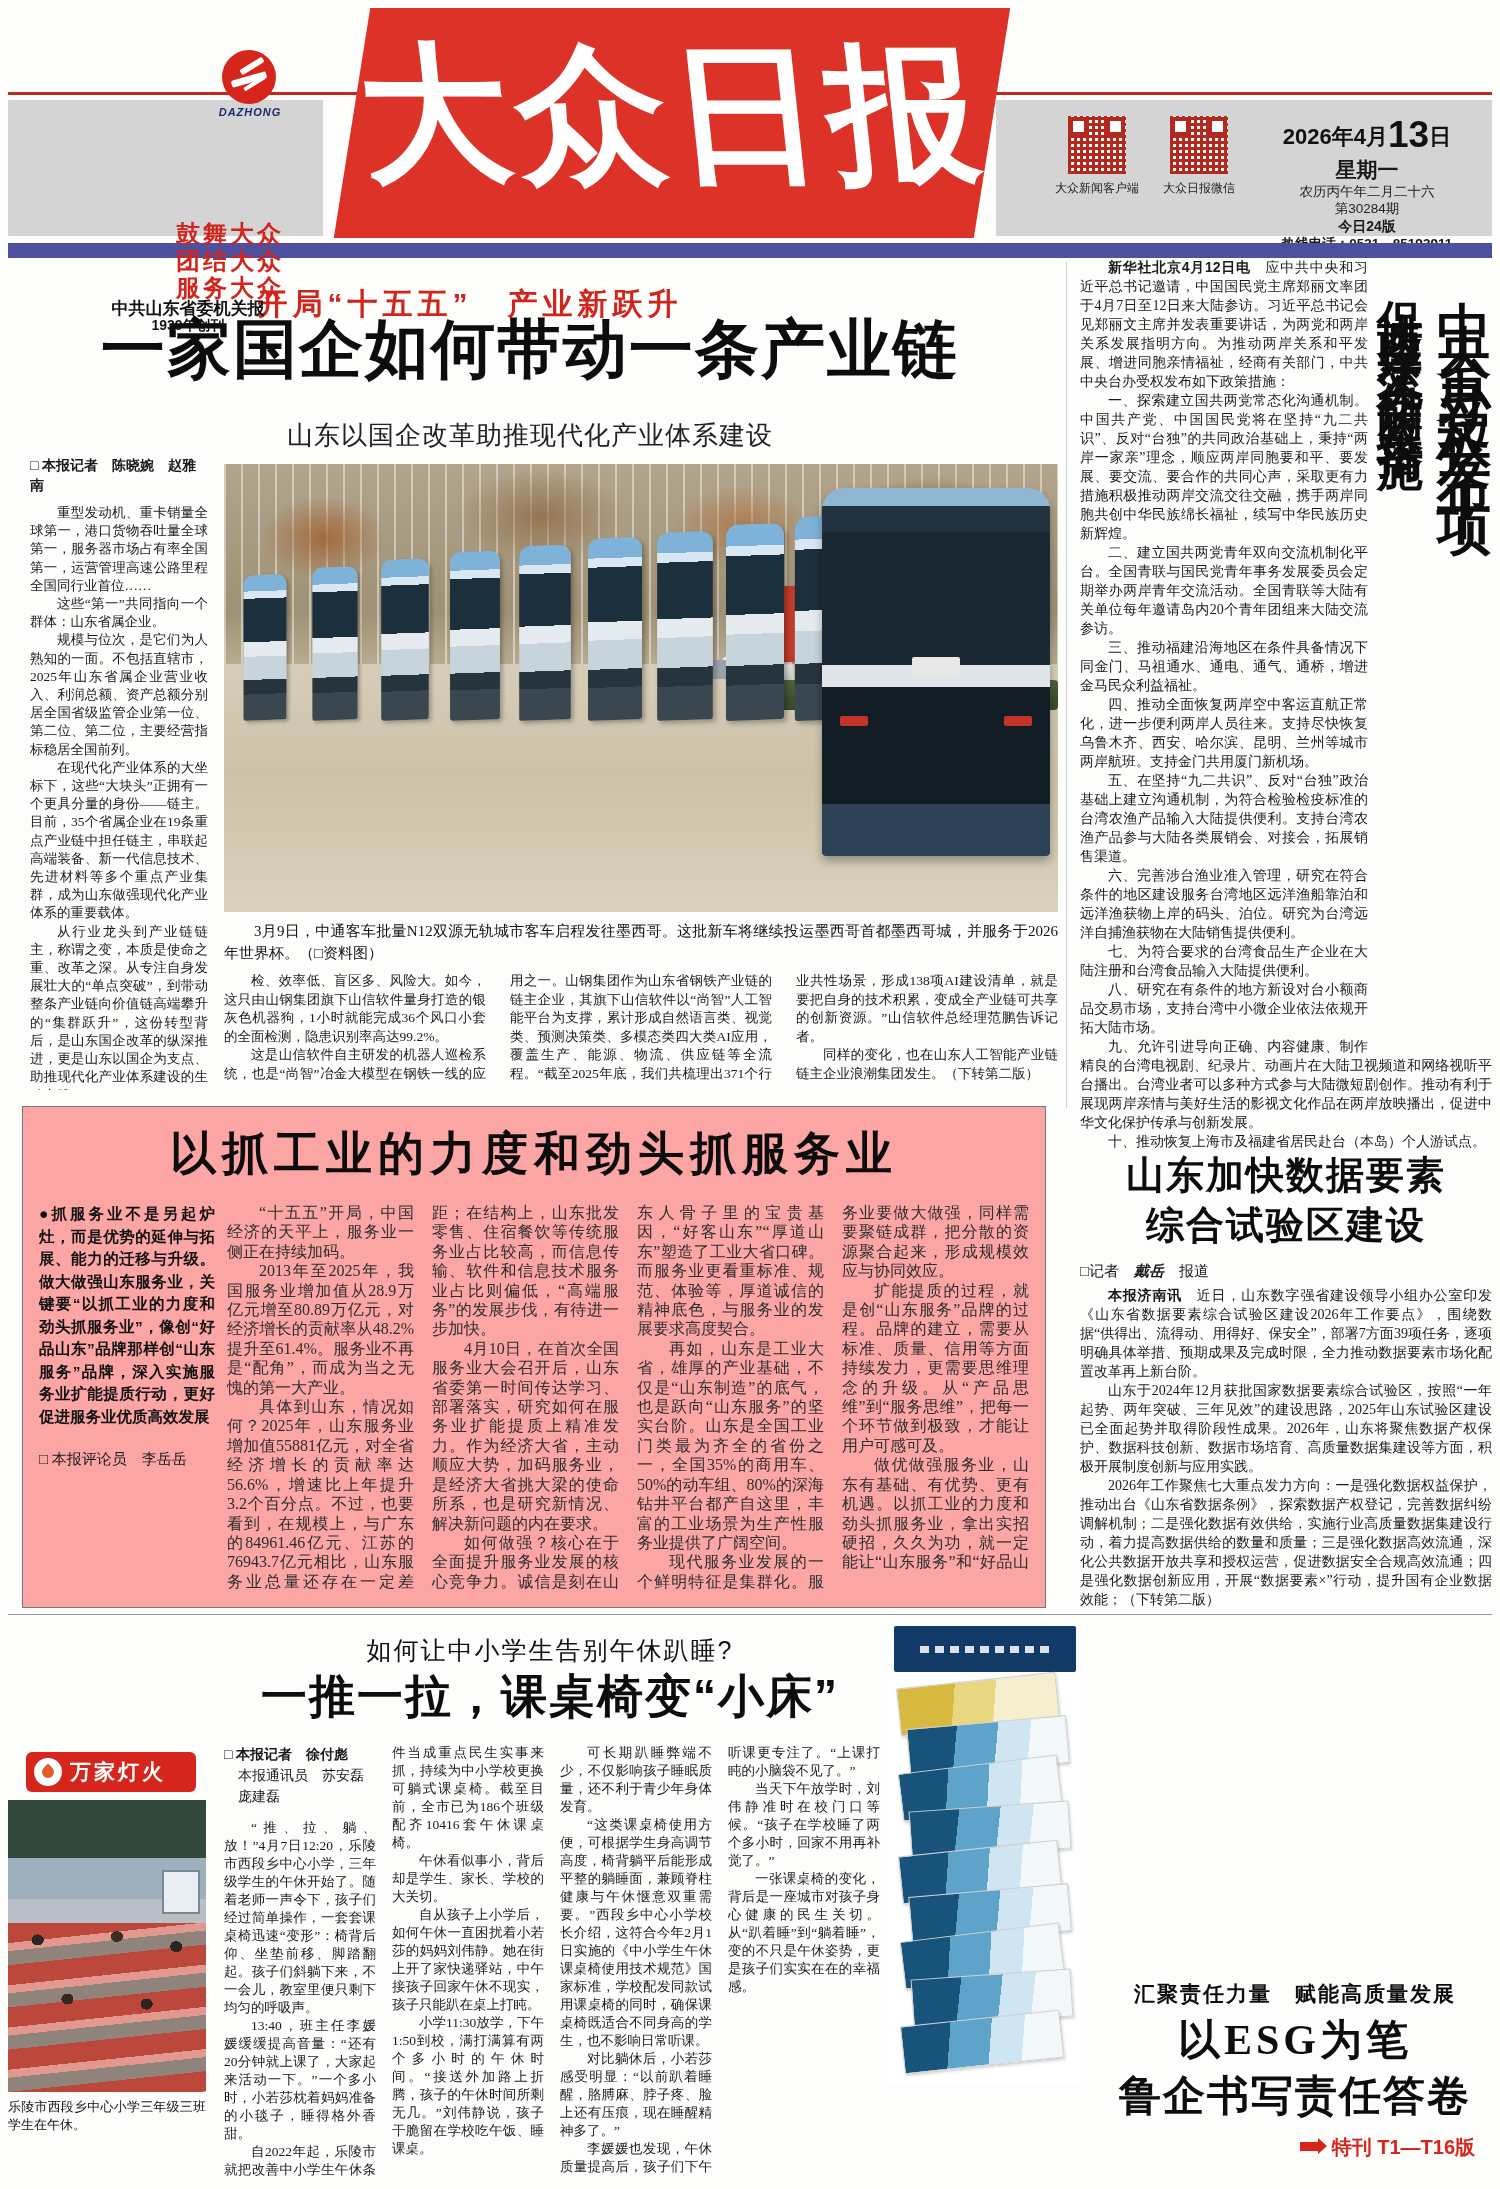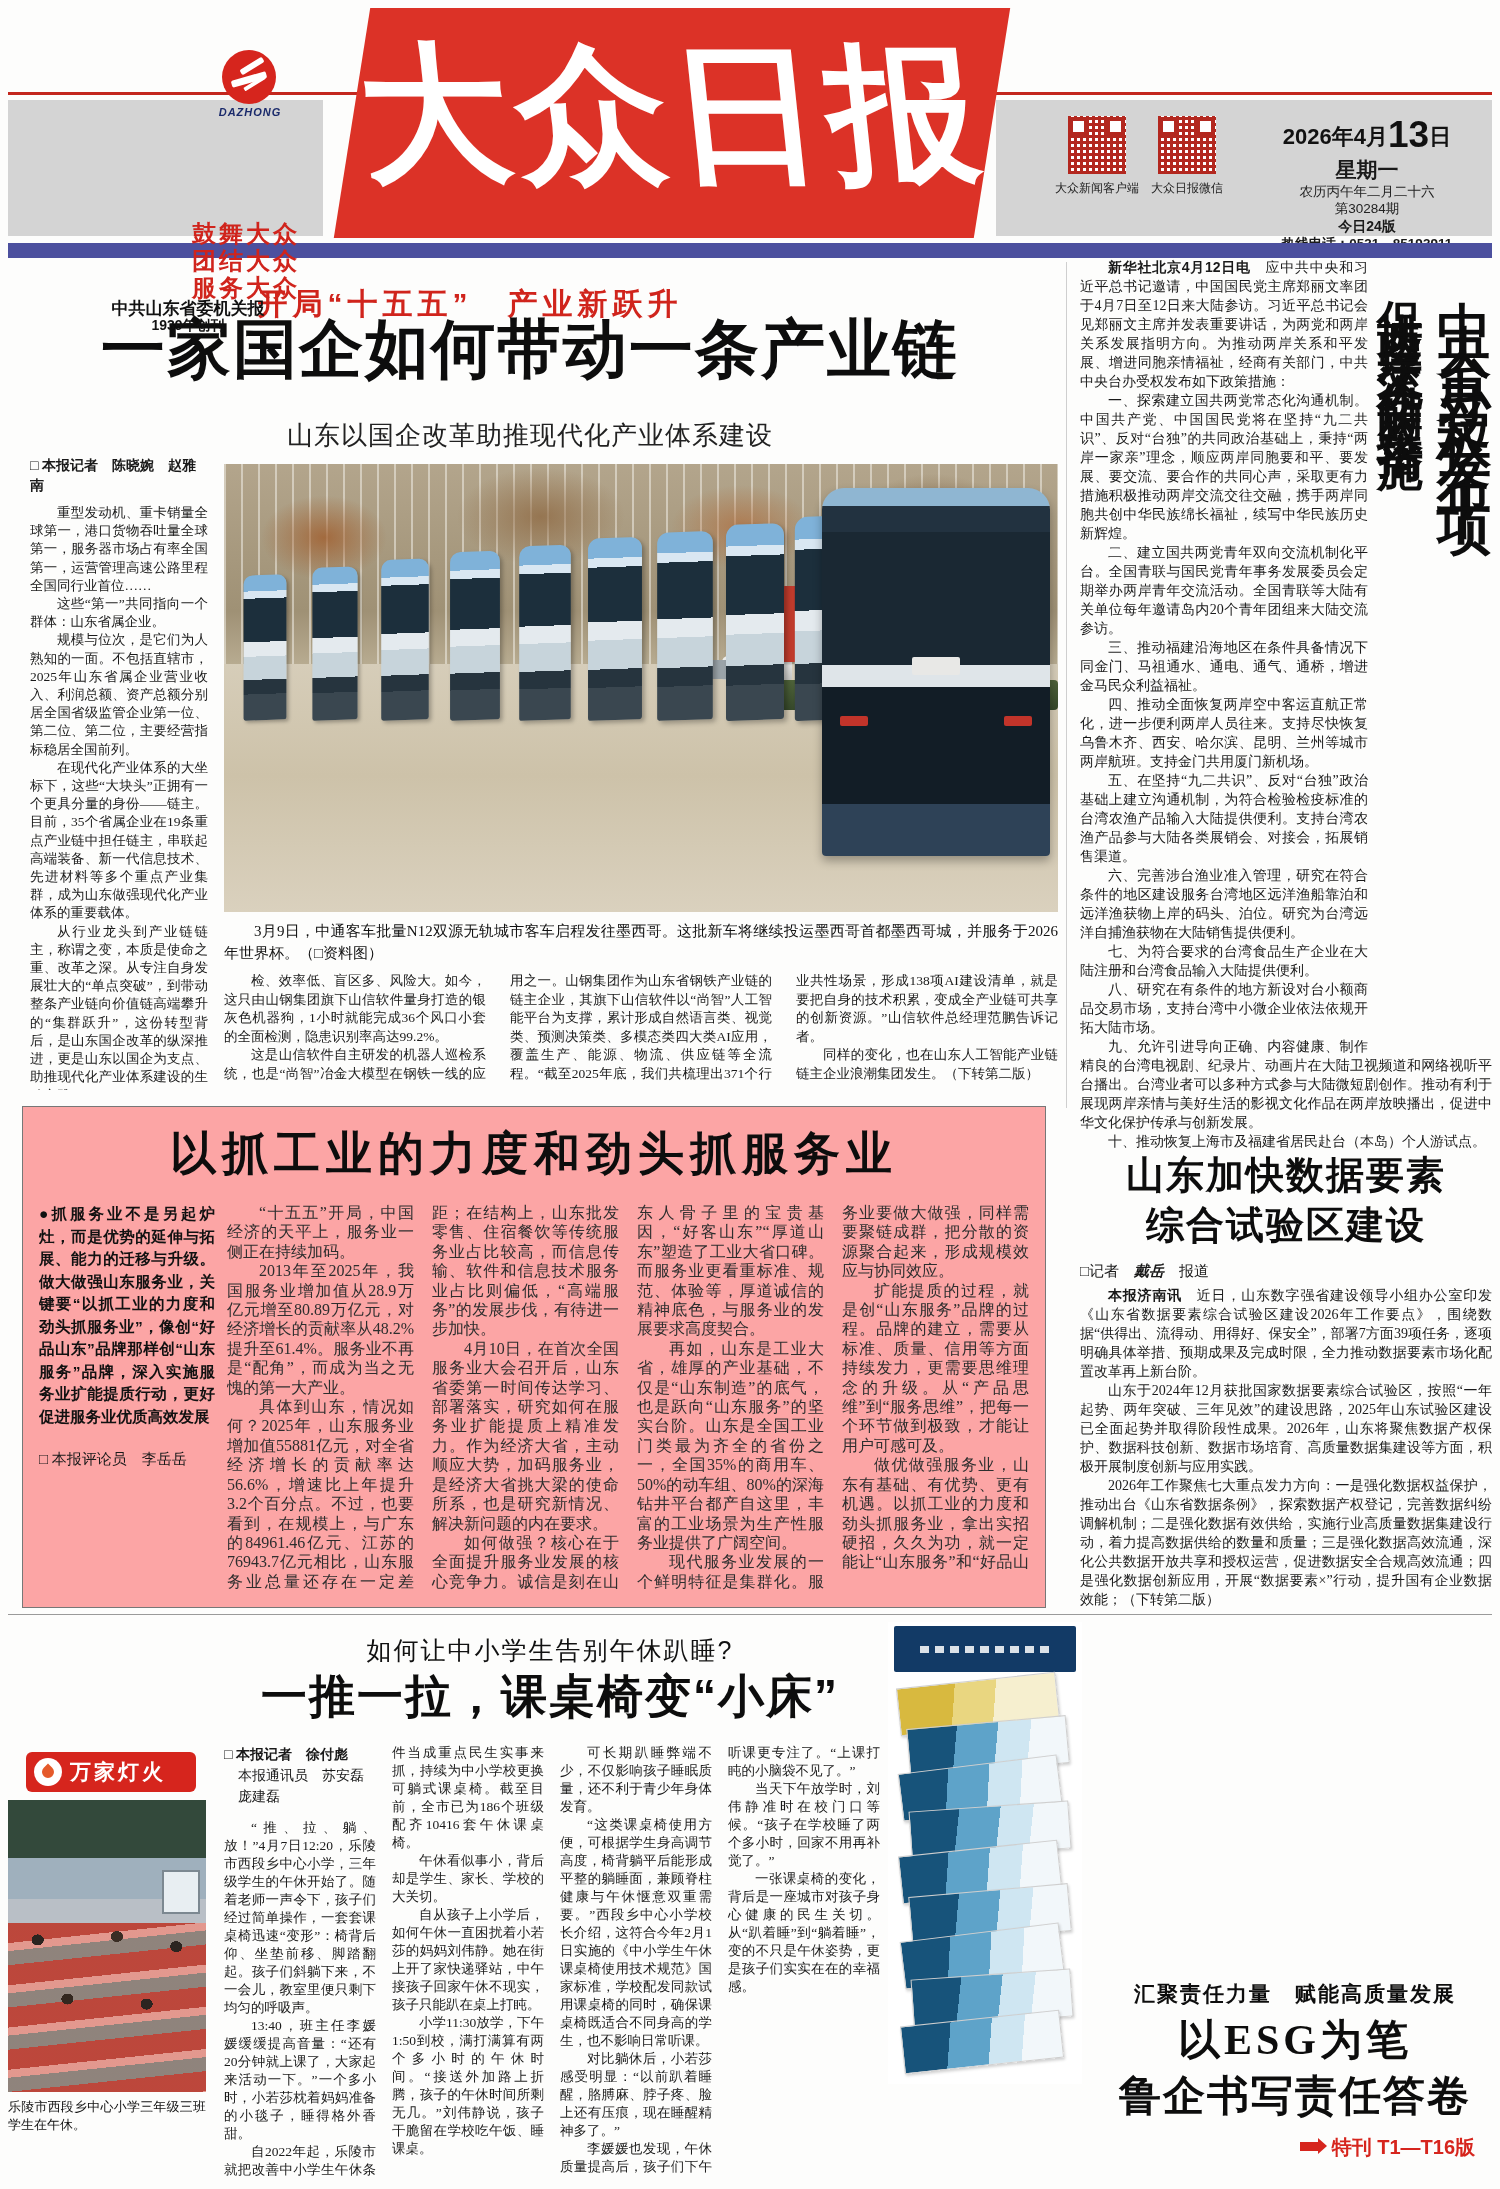--- a/index.html
+++ b/index.html
@@ -8,31 +8,31 @@
         font-family:"Liberation Serif","DejaVu Serif",serif;color:#1a1a1a;}
 
   
   .rule-red{position:absolute;left:8px;top:92px;width:1484px;height:3px;background:#c3271e;}
   .mh-left{position:absolute;left:8px;top:100px;width:315px;height:136px;background:#d4d4d4;}
   .logo-circle{position:absolute;left:222px;top:50px;width:54px;height:54px;border-radius:50%;background:#d6251d;z-index:3;}
   .logo-circle::before{content:"";position:absolute;left:9px;top:26px;width:36px;height:7px;background:#fff;transform:rotate(-16deg);border-radius:2px;}
   .logo-circle::after{content:"";position:absolute;left:17px;top:13px;width:26px;height:6px;background:#fff;transform:rotate(-32deg);border-radius:2px;box-shadow:-7px 16px 0 -1px #fff;}
   .logo-word{position:absolute;left:205px;top:106px;width:90px;text-align:center;z-index:3;
              font:italic 700 11px "Liberation Sans","DejaVu Sans",sans-serif;color:#1a2a6b;letter-spacing:1px;}
-  .slogans{position:absolute;left:148px;top:120px;width:180px;text-align:center;z-index:2;}
+  .slogans{position:absolute;left:132px;top:120px;width:180px;text-align:center;z-index:2;}
   .slogans div{font:700 24px/27px "Liberation Sans","DejaVu Sans",sans-serif;color:#d0241c;letter-spacing:3px;}
   .mh-org{position:absolute;left:40px;top:197px;width:280px;text-align:center;font:700 17px "Liberation Sans","DejaVu Sans",sans-serif;color:#111;z-index:2;}
   .mh-founded{position:absolute;left:40px;top:217px;width:280px;text-align:center;font:700 14px "Liberation Sans","DejaVu Sans",sans-serif;color:#111;z-index:2;}
 
   .banner{position:absolute;left:352px;top:8px;width:640px;height:230px;background:#dc3227;transform:skewX(-9deg);z-index:2;}
   .paper-title{position:absolute;left:0;right:0;top:22px;text-align:center;transform:skewX(6deg);
                font:700 150px/170px "Liberation Serif","DejaVu Serif",serif;color:#fff;letter-spacing:6px;}
 
   .mh-right{position:absolute;left:996px;top:100px;width:496px;height:136px;background:#d4d4d4;}
-  .qr-group{position:absolute;left:58px;top:16px;display:flex;gap:4px;}
+  .qr-group{position:absolute;left:58px;top:16px;display:flex;gap:16px;}
   .qr-item{width:86px;text-align:center;}
   .qr{width:58px;height:58px;margin:0 auto;position:relative;background:
       repeating-linear-gradient(0deg,#b3281f 0 3px,transparent 3px 6px),
       repeating-linear-gradient(90deg,#b3281f 0 3px,#fff 3px 6px);}
   .qr::before,.qr::after{content:"";position:absolute;top:2px;width:11px;height:11px;background:#fff;border:3px solid #b3281f;}
   .qr::before{left:2px;}.qr::after{right:2px;}
   .qr-label{margin-top:6px;font:12px "Liberation Sans","DejaVu Sans",sans-serif;color:#222;}
   .dateblock{position:absolute;right:10px;top:14px;width:230px;text-align:center;}
   .dateline{font:700 22px "Liberation Sans","DejaVu Sans",sans-serif;color:#111;}
   .dateline .day{font-size:37px;vertical-align:-3px;}

